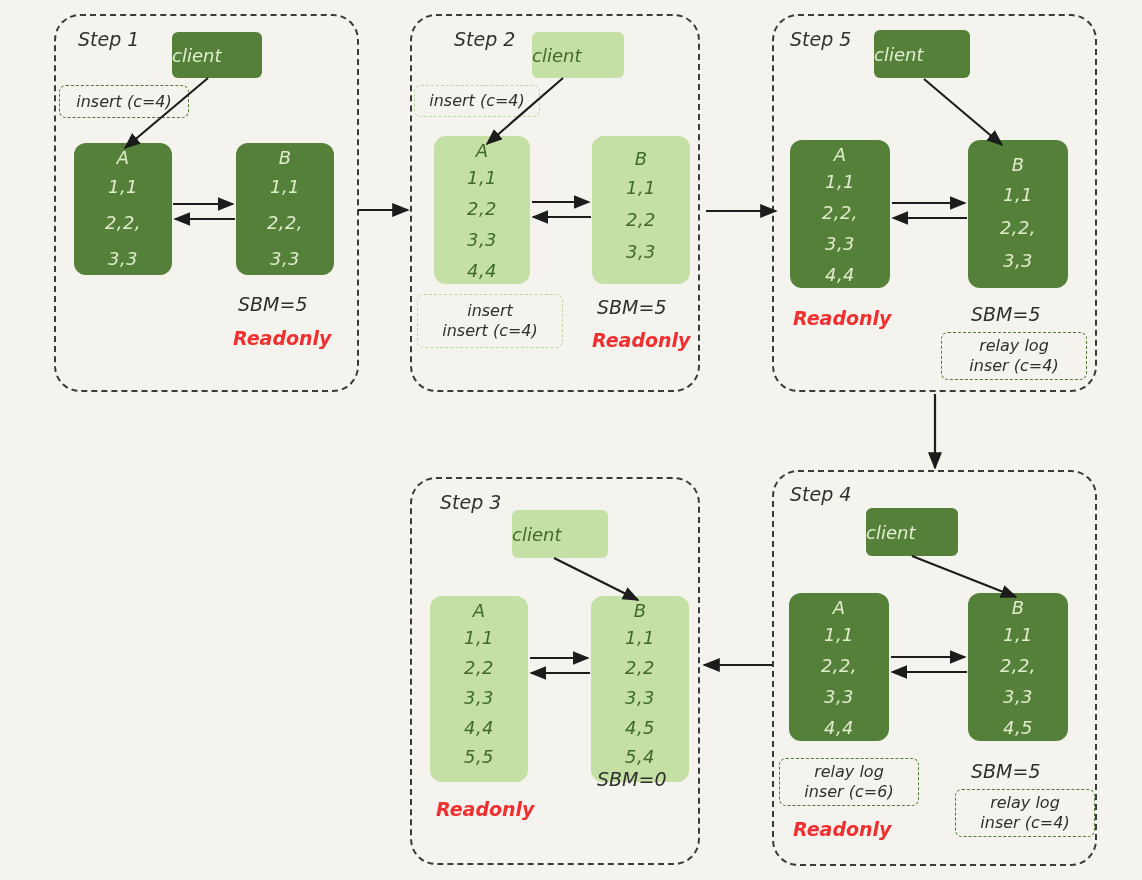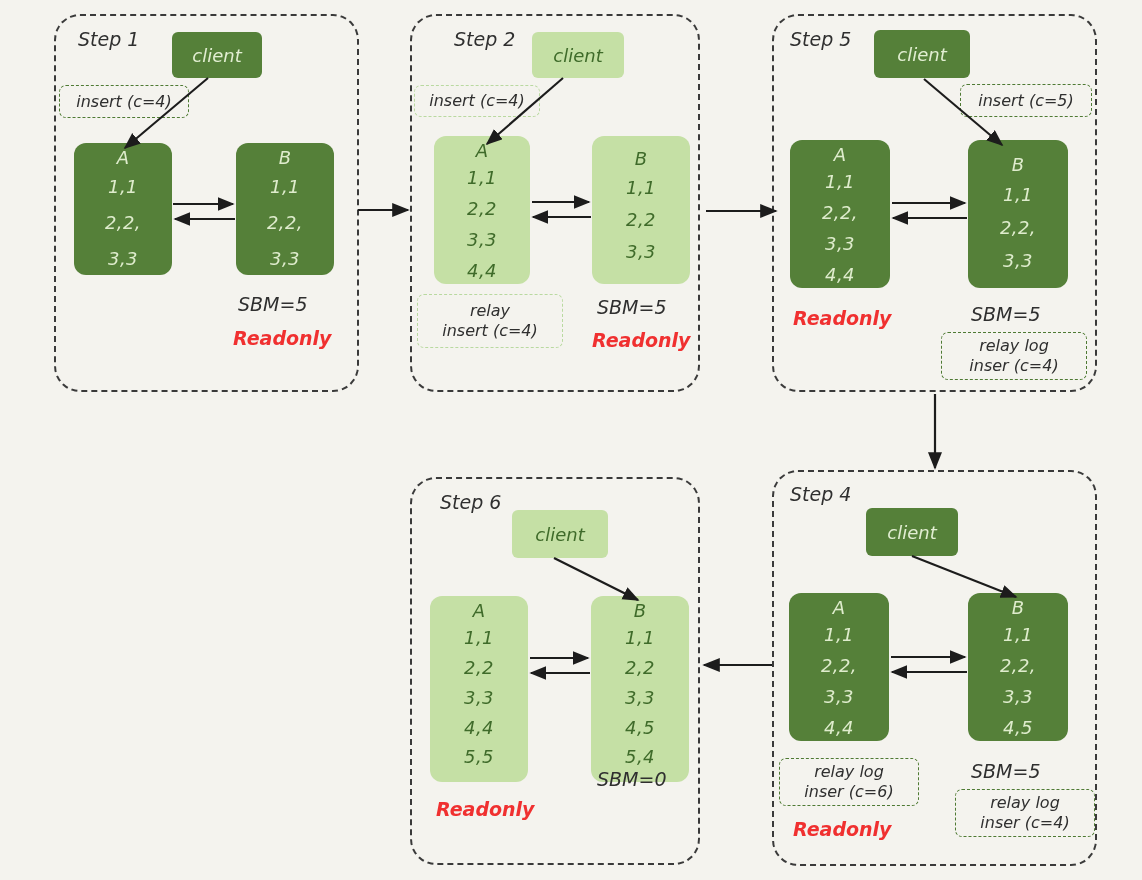--- a/index.html
+++ b/index.html
@@ -48,21 +48,21 @@
     line-height:1.05;
     white-space:nowrap;
     letter-spacing:0.4px;
   }
 
   .client{
     position:absolute;
     border-radius:6px;
     display:flex;
     align-items:center;
-    justify-content:center;
+    justify-content:flex-start;
     font-size:18px;
     font-style:italic;
     box-sizing:border-box;
   }
   .client.dark{background:#558039;color:#e2eed2;}
   .client.light{background:#c5e0a5;color:#3f6b2a;}
 
   .taglabel{
     position:absolute;
     border:1.8px dashed #4e7a33;
@@ -145,37 +145,34 @@
   </div>
 
   <div class="node light" style="left:592px;top:136px;width:98px;height:148px;padding-top:14px;">
     <span class="nline">B</span>
     <span class="nline" style="margin-top:10px;">1,1</span>
     <span class="nline" style="margin-top:13px;">2,2</span>
     <span class="nline" style="margin-top:13px;">3,3</span>
   </div>
 
   <div class="taglabel pale" style="left:417px;top:294px;width:146px;height:54px;">
-    <span>relay</span>
+    <span>insert</span>
     <span>insert (c=4)</span>
   </div>
 
   <div class="statictext" style="left:597px;top:296px;">SBM=5</div>
   <div class="statictext readonly" style="left:592px;top:329px;">Readonly</div>
 
   <div class="panel" style="left:772px;top:14px;width:325px;height:378px;"></div>
   <div class="step-label" style="left:790px;top:28px;">Step 5</div>
 
   <div class="client dark" style="left:874px;top:30px;width:96px;height:48px;">
     <span>client</span>
   </div>
 
-  <div class="taglabel" style="left:960px;top:84px;width:132px;height:33px;">
-    <span>insert (c=5)</span>
-  </div>
 
   <div class="node dark" style="left:790px;top:140px;width:100px;height:148px;">
     <span class="nline">A</span>
     <span class="nline" style="margin-top:8px;">1,1</span>
     <span class="nline" style="margin-top:12px;">2,2,</span>
     <span class="nline" style="margin-top:12px;">3,3</span>
     <span class="nline" style="margin-top:12px;">4,4</span>
   </div>
 
   <div class="node dark" style="left:968px;top:140px;width:100px;height:148px;padding-top:16px;">
@@ -224,21 +221,21 @@
   <div class="statictext readonly" style="left:793px;top:818px;">Readonly</div>
 
   <div class="statictext" style="left:971px;top:760px;">SBM=5</div>
 
   <div class="taglabel" style="left:955px;top:789px;width:140px;height:48px;">
     <span>relay log</span>
     <span>inser (c=4)</span>
   </div>
 
   <div class="panel" style="left:410px;top:477px;width:290px;height:388px;"></div>
-  <div class="step-label" style="left:440px;top:491px;">Step 6</div>
+  <div class="step-label" style="left:440px;top:491px;">Step 3</div>
 
   <div class="client light" style="left:512px;top:510px;width:96px;height:48px;">
     <span>client</span>
   </div>
 
   <div class="node light" style="left:430px;top:596px;width:98px;height:186px;">
     <span class="nline">A</span>
     <span class="nline" style="margin-top:8px;">1,1</span>
     <span class="nline" style="margin-top:11px;">2,2</span>
     <span class="nline" style="margin-top:11px;">3,3</span>

